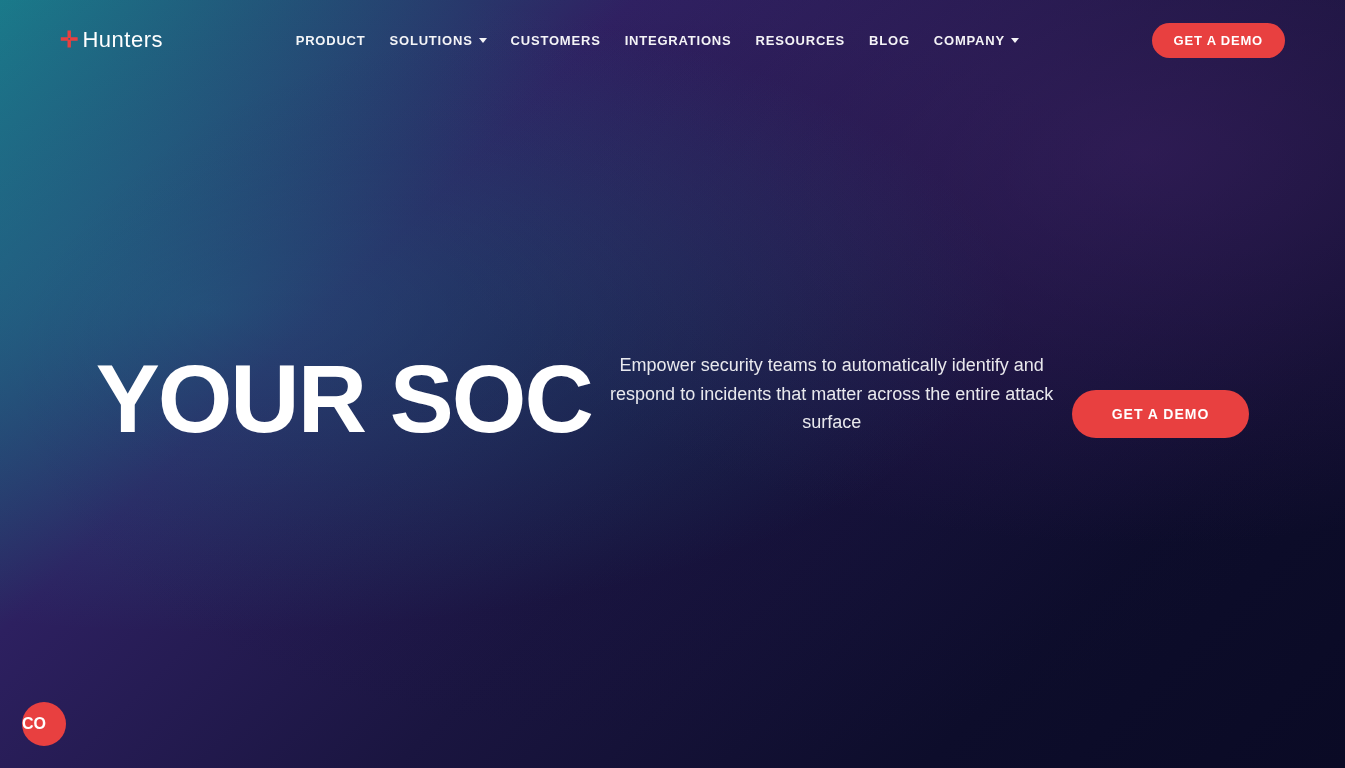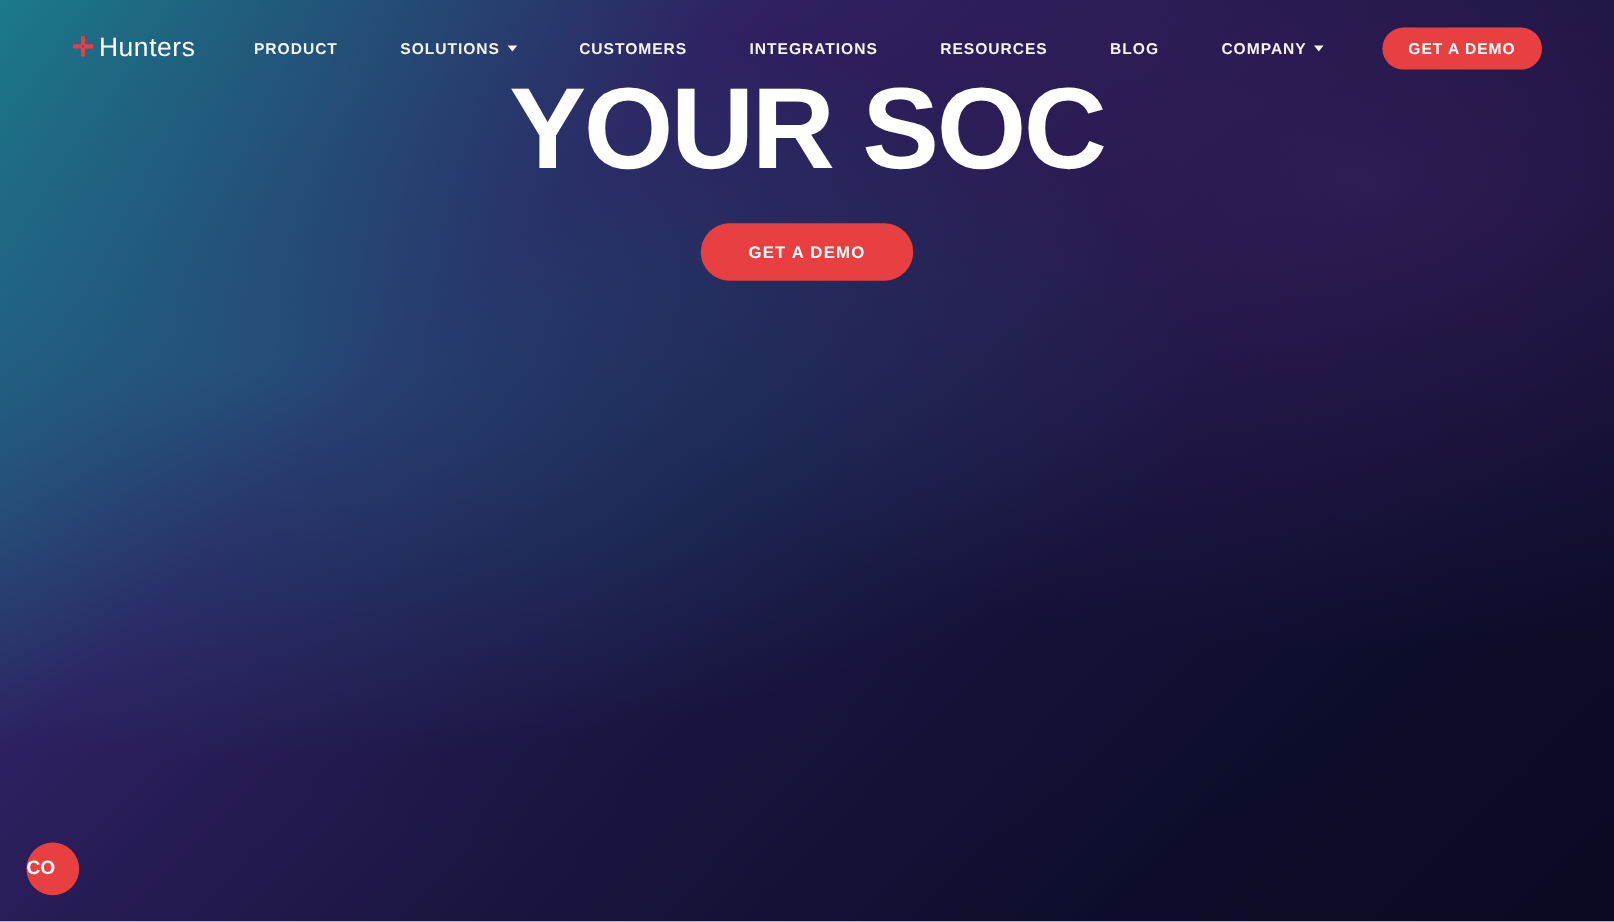--- a/index.html
+++ b/index.html
@@ -61,21 +61,21 @@
     .logo-text {
       color: #ffffff;
       font-size: 22px;
       font-weight: 400;
       letter-spacing: 0.5px;
     }
 
     .nav-links {
       display: flex;
       align-items: center;
-      gap: 52px;
+      gap: 24px;
       list-style: none;
     }
 
     .nav-links li a {
       color: #ffffff;
       text-decoration: none;
       font-size: 13px;
       font-weight: 600;
       letter-spacing: 0.8px;
       text-transform: uppercase;
@@ -109,23 +109,23 @@
       cursor: pointer;
       text-decoration: none;
       white-space: nowrap;
     }
 
     
     .hero {
       position: relative;
       z-index: 5;
       display: flex;
-      flex-direction: column;
-      align-items: center;
-      justify-content: flex-start;
+      flex-direction: row;
+      align-items: center;
+      justify-content: center;
       flex: 1;
       text-align: center;
       padding: 0 20px;
       margin-top: -20px;
     }
 
     .hero-title {
       color: #ffffff;
       font-size: 96px;
       font-weight: 900;
@@ -231,20 +231,21 @@
       </li>
     </ul>
 
     <a class="btn-demo-nav" href="#">GET A DEMO</a>
   </nav>
 
   <section class="hero">
     <h1 class="hero-title">
       <span>YOUR SOC</span><br>
     </h1>
+    <p class="hero-subtitle">Empower security teams to automatically identify and respond to incidents that matter across the entire attack surface</p>
     <a class="btn-demo-hero" href="#">GET A DEMO</a>
   </section>
 
   <div class="chat-bubble">
     <span class="chat-bubble-icon">CO</span>
   </div>
 
 </div>
 
 </body></html>

